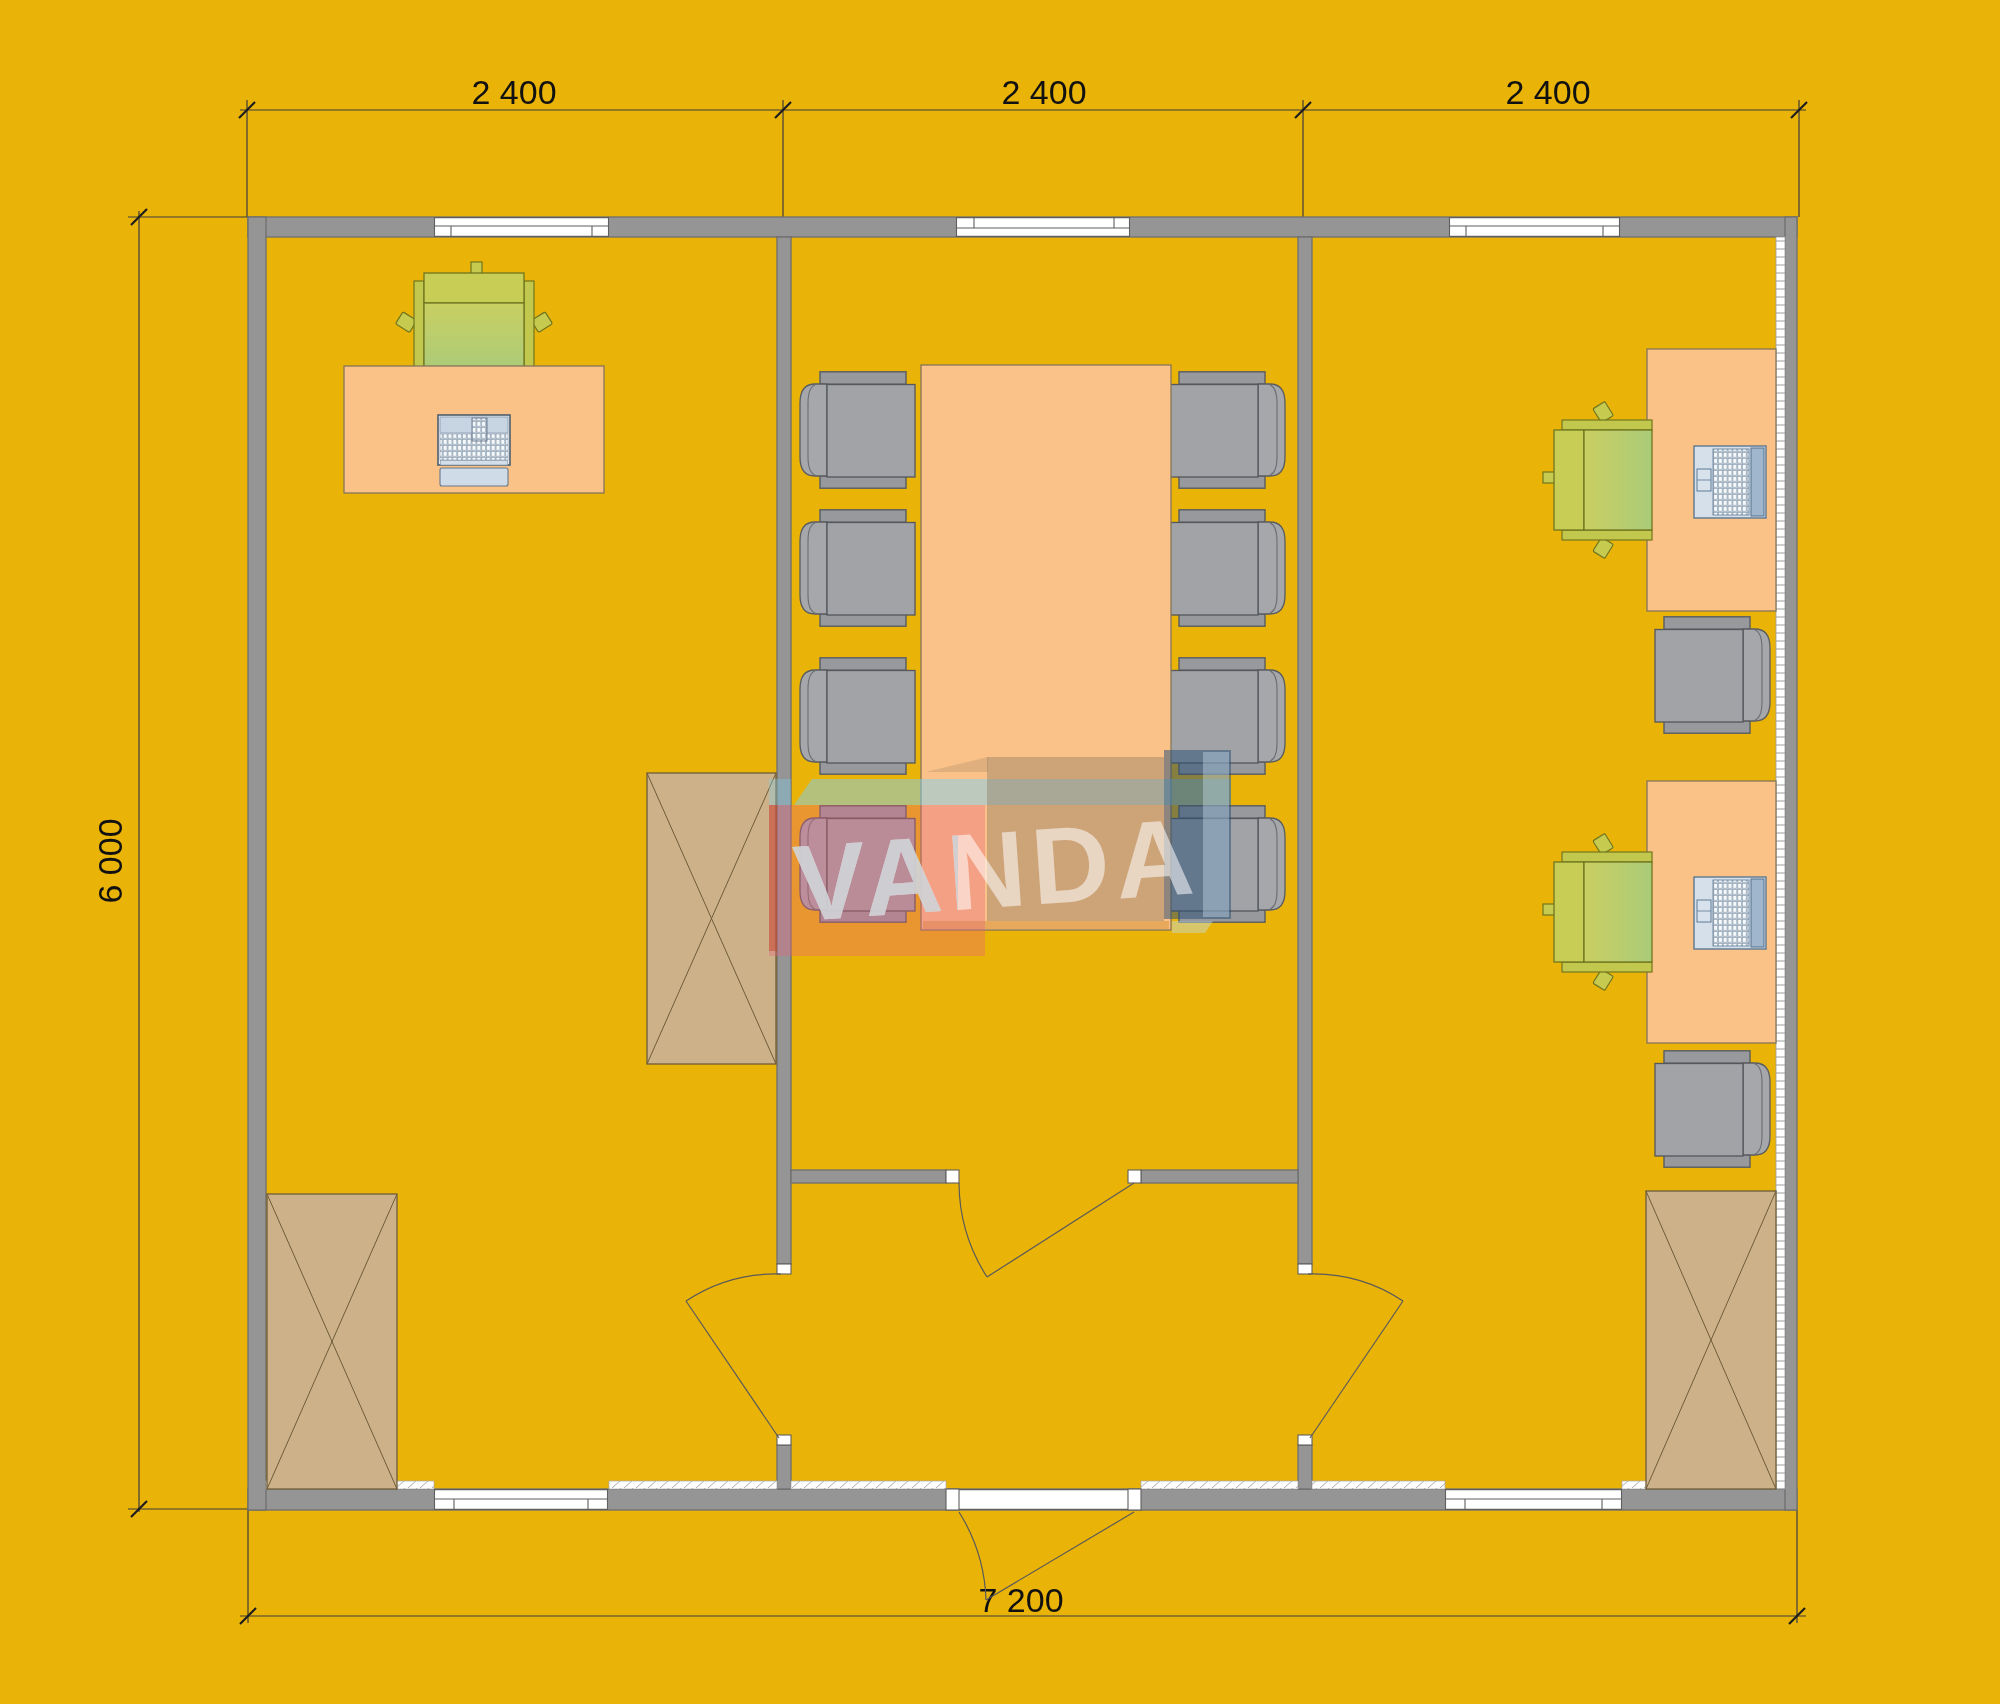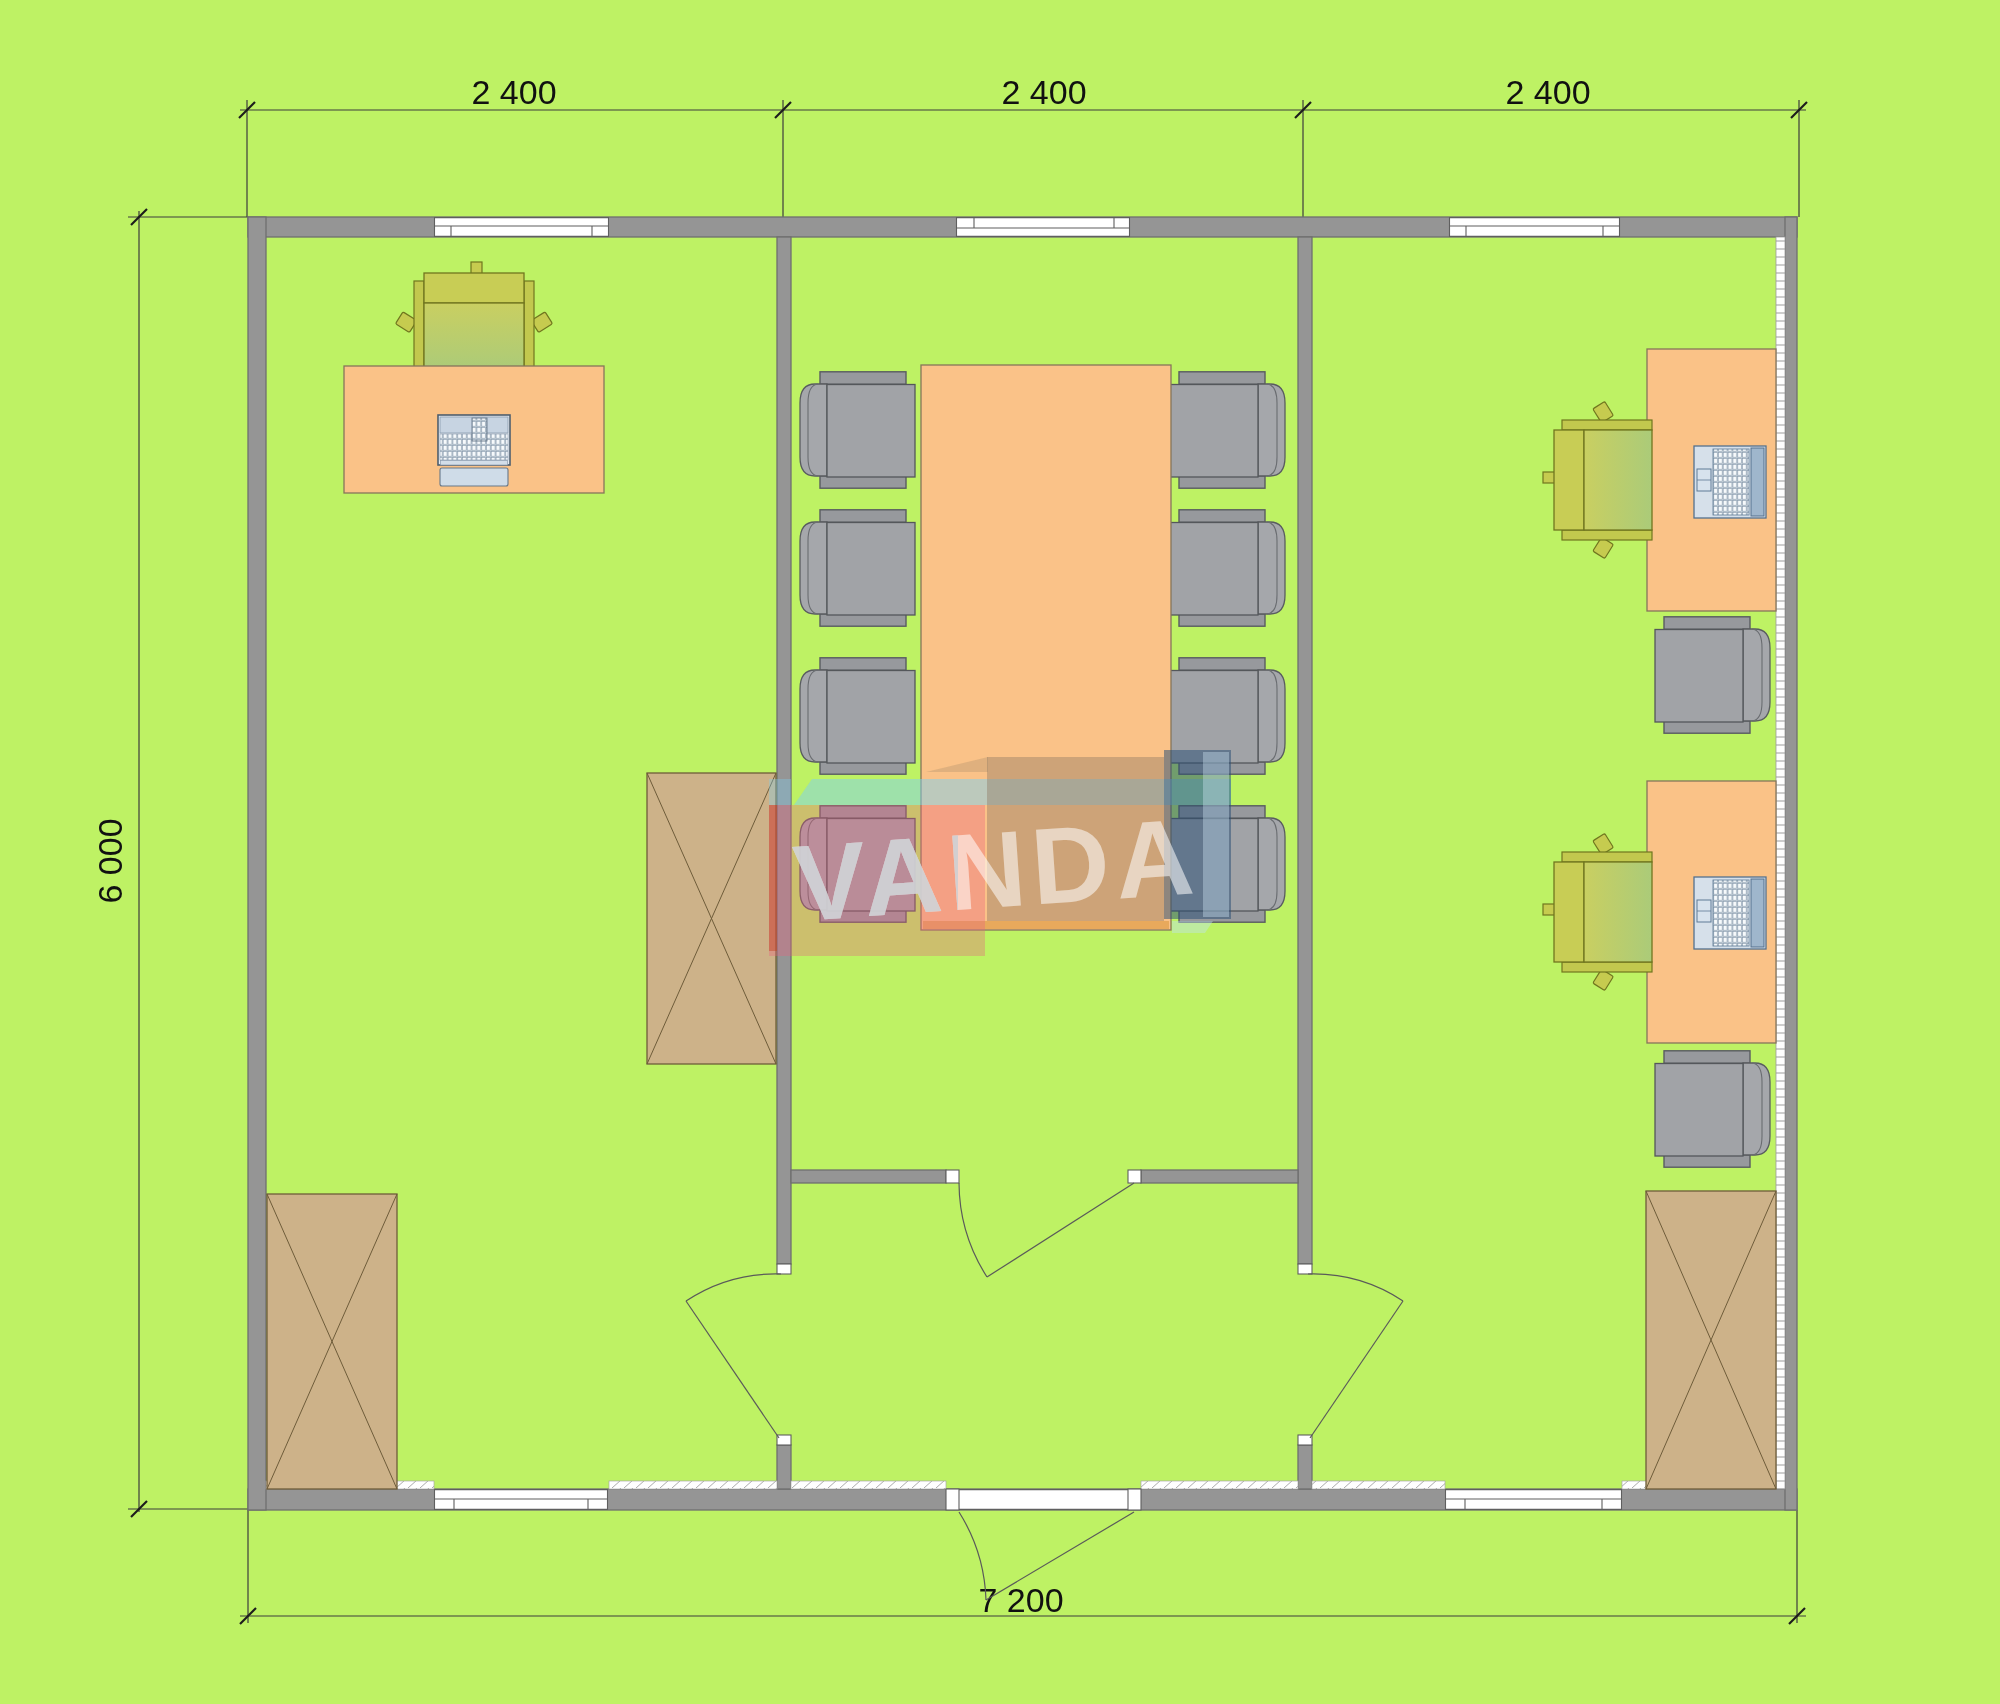--- a/index.html
+++ b/index.html
@@ -1,16 +1,16 @@
 <!DOCTYPE html>
 <html><head>
 <meta charset="utf-8">
 <style>
 html,body{margin:0;padding:0;background:#ffffff;}
-#page{position:relative;width:2000px;height:1704px;background:#bef264;overflow:hidden;
+#page{position:relative;width:2000px;height:1704px;background:#eab308;overflow:hidden;
 font-family:"Liberation Sans",sans-serif;}
 </style>
 </head>
 <body>
 <div id="page">
 <svg width="2000" height="1704" viewBox="0 0 2000 1704">
 <defs>
   <linearGradient id="seatg" x1="0" y1="0" x2="0" y2="1">
     <stop offset="0" stop-color="#C9CF61"></stop>
     <stop offset="1" stop-color="#ABCB79"></stop>

